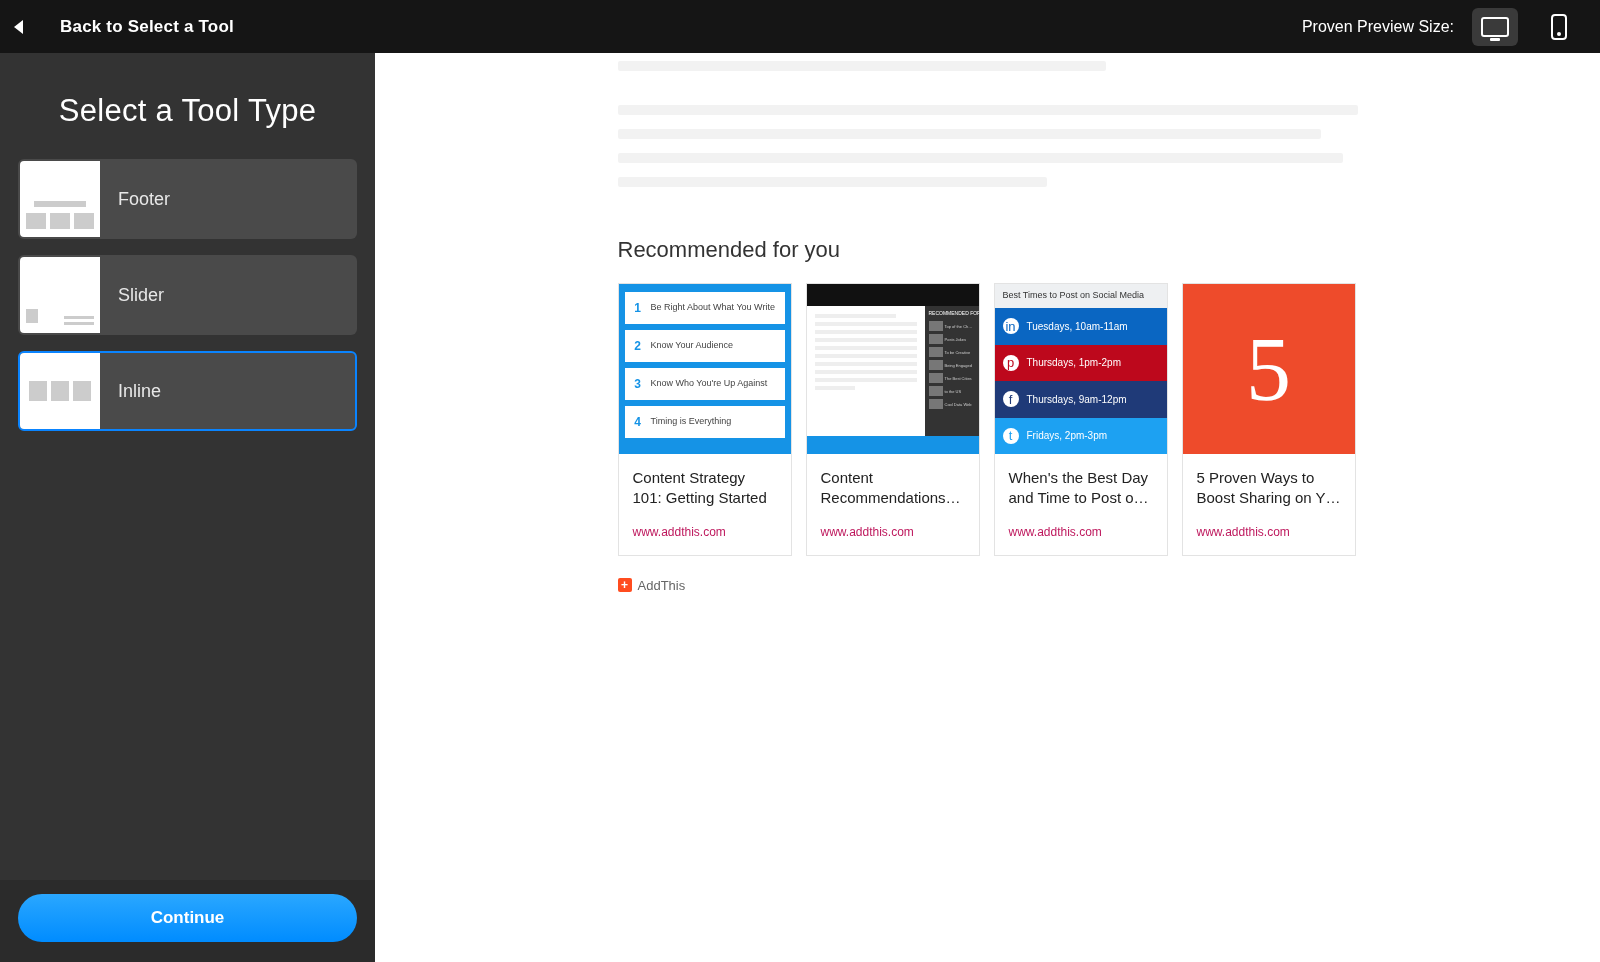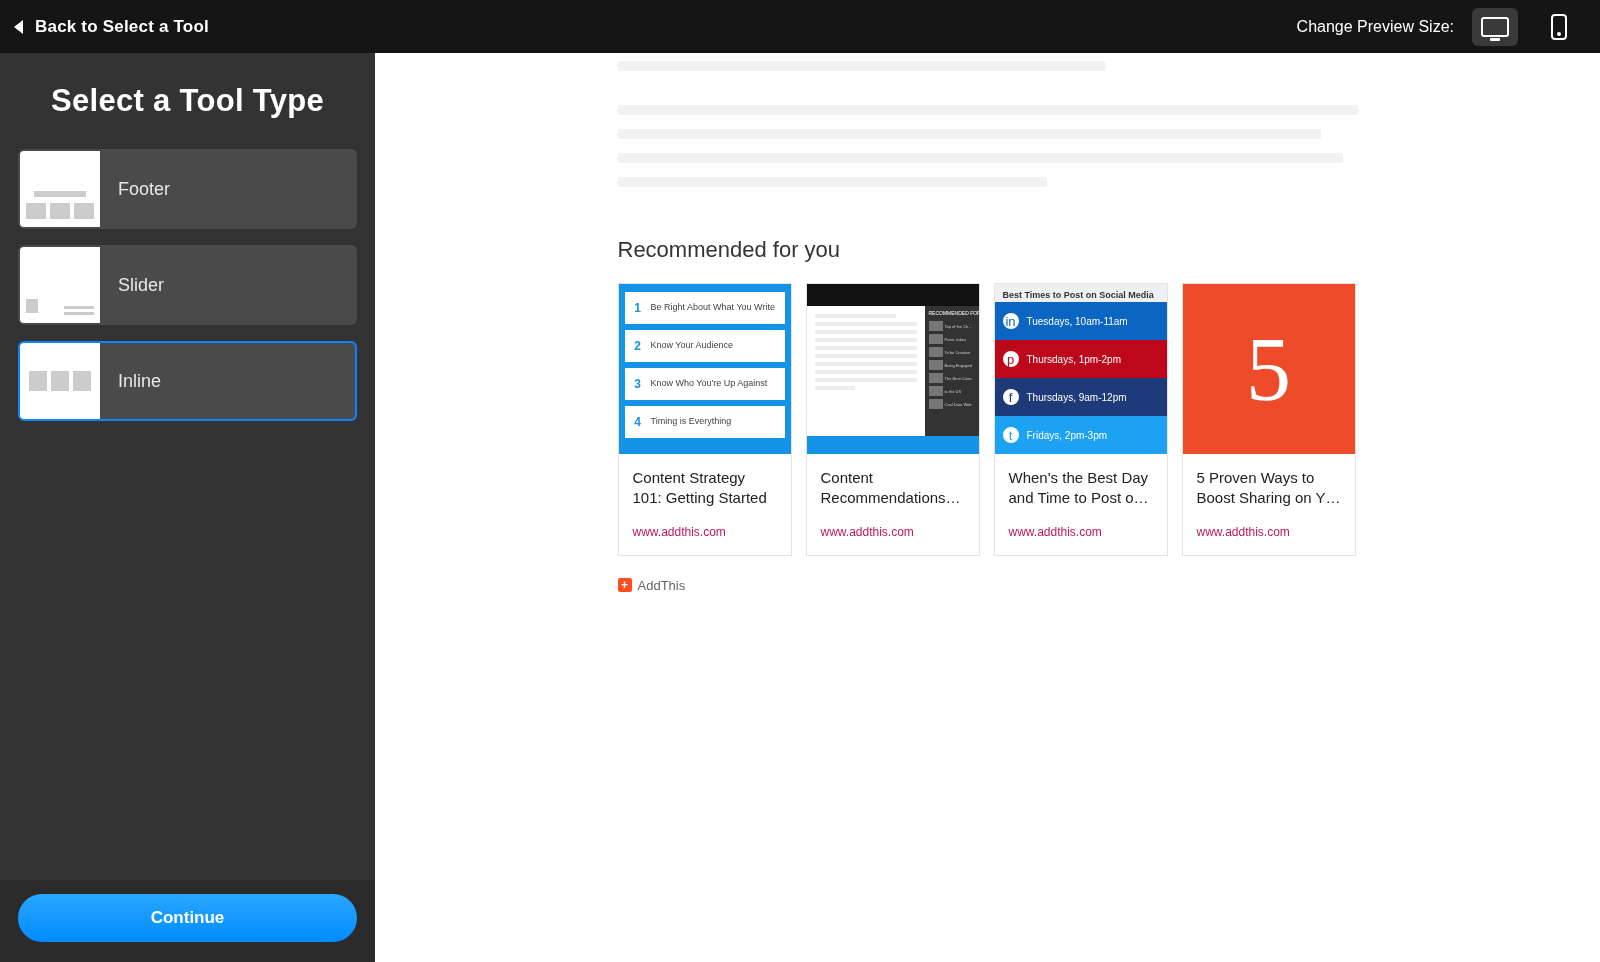--- a/index.html
+++ b/index.html
@@ -15,20 +15,21 @@
     justify-content: space-between;
     padding: 0 18px 0 14px;
   }
   .back-link {
     display: flex;
     align-items: center;
     font-weight: 700;
     font-size: 17px;
     letter-spacing: .2px;
     cursor: pointer;
+    gap: 25px;
   }
   .back-caret {
     width: 0; height: 0;
     border-top: 7px solid transparent;
     border-bottom: 7px solid transparent;
     border-right: 9px solid #fff;
     margin-right: 12px;
   }
   .preview-size {
     display: flex;
@@ -61,24 +62,24 @@
     width: 375px;
     background: #333;
     color: #fff;
     display: flex;
     flex-direction: column;
     padding: 22px 18px 18px;
     position: relative;
   }
   .sidebar-title {
     font-size: 31px;
-    font-weight: 700;
+    font-weight: 400;
     text-align: center;
     letter-spacing: .3px;
-    margin: 8px 0 30px;
+    margin: 18px 0 30px;
   }
   .tool-list { display:flex; flex-direction:column; gap:16px; }
   .tool-option {
     display: flex;
     align-items: center;
     height: 80px;
     background: #4a4a4a;
     border-radius: 6px;
     cursor: pointer;
     overflow: hidden;
@@ -199,21 +200,21 @@
   .c2 .main { flex:1; padding:8px; }
   .c2 .main .ln { height:4px; background:#eee; margin-bottom:4px; }
   .c2 .side { width:54px; background:#333; padding:4px; display:flex; flex-direction:column; gap:3px; font-size:4px; color:#ccc;}
   .c2 .side .sh { font-size:5px; color:#fff; margin-bottom:2px; white-space:nowrap;}
   .c2 .side .si { display:flex; gap:2px; align-items:center;}
   .c2 .side .si .im { width:14px; height:10px; background:#777;}
   .c2 .foot { height:18px; background:#1593e6; }
 
   
   .c3 { display:flex; flex-direction:column; font-size:10px; color:#fff;}
-  .c3 .head { background:#eef0f2; color:#333; font-size:9px; padding:6px 8px; height:18px;font-weight:bold;}
+  .c3 .head { background:#eef0f2; color:#333; font-size:9px; padding:6px 8px; height:24px;}
   .c3 .row { flex:1; display:flex; align-items:center; gap:8px; padding:0 8px; }
   .c3 .row .ic { width:16px; height:16px; border-radius:50%; background:#fff; display:flex; align-items:center; justify-content:center; font-size:13px;}
   .c3 .li { background:#0a66c2; } .c3 .li .ic{ color:#0a66c2; }
   .c3 .pi { background:#bd081c; } .c3 .pi .ic{ color:#bd081c; }
   .c3 .fb { background:#1f3a78; } .c3 .fb .ic{ color:#1f3a78; }
   .c3 .tw { background:#1da1f2; } .c3 .tw .ic{ color:#1da1f2; }
 
   
   .c4 { background:#ee4b2b; display:flex; align-items:center; justify-content:center; }
   .c4 .five { color:#fff; font-size:90px; font-weight:200; font-family: Georgia, 'Times New Roman', serif; }
@@ -230,21 +231,21 @@
 </style>
 </head>
 <body>
 
 <div class="topbar">
   <div class="back-link">
     <span class="back-caret"></span>
     <span>Back to Select a Tool</span>
   </div>
   <div class="preview-size">
-    <span>Change Preview Size:</span>
+    <span>Proven Preview Size:</span>
     <div class="preview-icon-wrap active">
       <div class="desktop-icon"></div>
     </div>
     <div class="preview-icon-wrap">
       <div class="mobile-icon"></div>
     </div>
   </div>
 </div>
 
 <div class="content">

